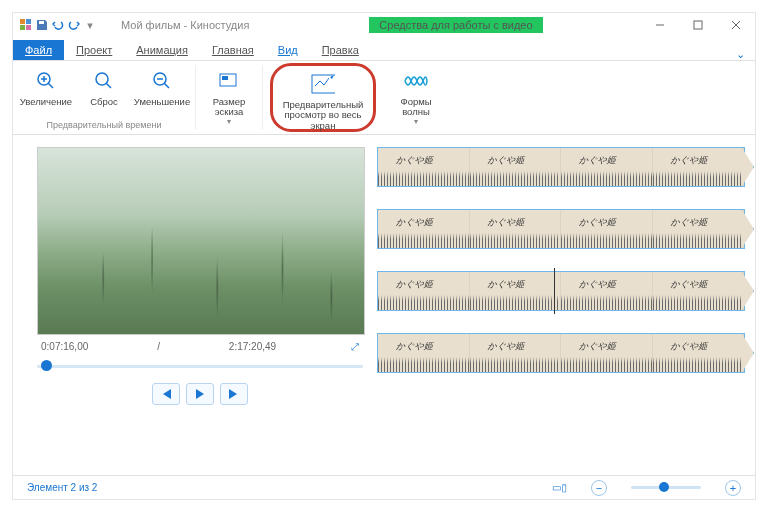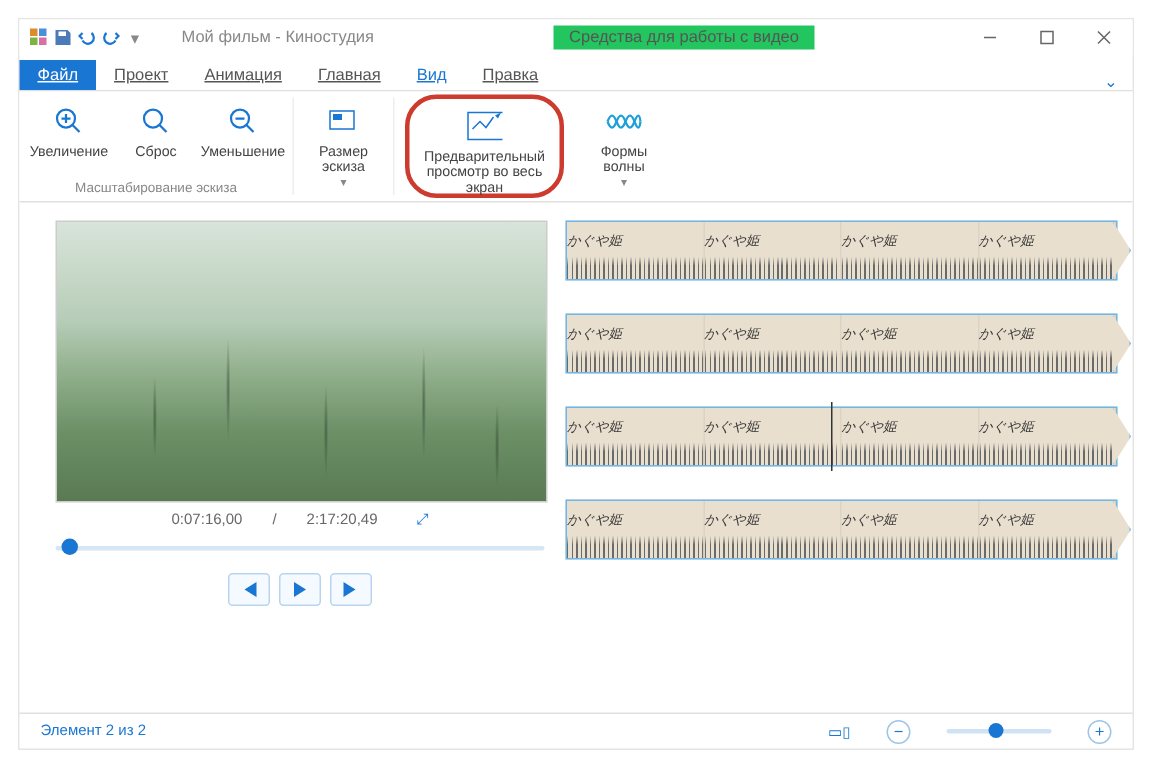--- a/index.html
+++ b/index.html
@@ -40,36 +40,36 @@
 .main { flex: 1; display: flex; overflow: hidden; }
 .preview-pane { width: 360px; padding: 12px 10px 4px 24px; display: flex; flex-direction: column; }
 .video-frame { width: 328px; height: 188px; background: linear-gradient(180deg,#d8e4da 0%,#b7cdb8 35%,#8fae8a 55%,#6d9067 75%,#597a53 100%); border: 1px solid #ccc; position: relative; overflow:hidden; }
 .video-frame::before, .video-frame::after { content:""; position:absolute; inset:0; background:
   radial-gradient(2px 40px at 20% 70%, rgba(40,60,40,.3), transparent 70%),
   radial-gradient(2px 50px at 35% 60%, rgba(40,60,40,.3), transparent 70%),
   radial-gradient(2px 45px at 55% 75%, rgba(40,60,40,.3), transparent 70%),
   radial-gradient(2px 55px at 75% 65%, rgba(40,60,40,.3), transparent 70%),
   radial-gradient(2px 40px at 90% 80%, rgba(40,60,40,.3), transparent 70%);
 }
-.time-line { display: flex; justify-content: center; font-size: 10px; color: #666; padding: 6px 4px 4px; gap:20px;}
+.time-line { display: flex; justify-content: space-between; font-size: 10px; color: #666; padding: 6px 4px 4px; gap:20px;}
 .seek { height: 14px; position: relative; margin: 2px 0 10px; }
 .seek-track { position:absolute; left:0; right:0; top:6px; height:3px; background:#d5e6f4; border-radius:2px; }
 .seek-thumb { position:absolute; top:1px; left:4px; width:11px; height:11px; background:#1976d2; border-radius:50%; }
 .play-controls { display:flex; justify-content:center; gap:6px; }
 .pctrl { width:28px; height:22px; border:1px solid #b8d4ee; border-radius:3px; background:#f4faff; display:flex; align-items:center; justify-content:center; color:#1976d2; cursor:pointer; }
 
 
 .timeline-pane { flex:1; padding: 12px 10px 4px 4px; overflow:hidden; }
 .track { height:40px; margin-bottom:22px; border:1.5px solid #6fb7e8; background:#e9dfce; display:flex; position:relative; }
 .clip { flex:1; position:relative; border-right:1px solid rgba(0,0,0,.05); }
 .clip::after { content:""; position:absolute; left:0; right:0; bottom:0; top:60%; background:
   repeating-linear-gradient(90deg, rgba(20,30,40,.6) 0 1px, transparent 1px 3px);
   mask: linear-gradient(180deg, transparent 0%, #000 40%);
 }
-.clip-label { position:absolute; top:6px; left:0; font-size:9px; color:#3a3a3a; font-style:italic; font-family: Liberation Mono, monospace; }
+.clip-label { position:absolute; top:6px; left:18px; font-size:9px; color:#3a3a3a; font-style:italic; font-family: Liberation Mono, monospace; }
 .track .arrow-end { position:absolute; right:-10px; top:0; bottom:0; width:12px; background:#e9dfce; clip-path: polygon(0 0, 100% 50%, 0 100%); border:1.5px solid #6fb7e8; border-left:none; }
 .playhead { position:absolute; top:-4px; bottom:-4px; left:48%; width:1.5px; background:#333; }
 
 
 .statusbar { height:24px; border-top:1px solid #e0e0e0; display:flex; align-items:center; font-size:10px; color:#1976d2; padding:0 14px; gap:24px; }
 .statusbar .spacer { flex:1; }
 .zoom-slider { width:70px; height:3px; background:#cfe3f4; position:relative; border-radius:2px; }
 .zoom-thumb { position:absolute; left:28px; top:-4px; width:10px; height:10px; border-radius:50%; background:#1976d2; }
 .sb-ico { width:16px; height:16px; border:1px solid #9cc6e8; border-radius:50%; display:flex; align-items:center; justify-content:center; color:#1976d2; font-size:11px; cursor:pointer; }
 
@@ -164,21 +164,21 @@
         <div class="rbtn">
           <span class="ico">
                 <svg width="22" height="22">
                   <circle cx="9" cy="9" r="6" class="mag"></circle>
                   <path d="M13 13l5 5M6 9h6" class="mag"></path>
                 </svg>
               </span>
           <span>Уменьшение</span>
         </div>
       </div>
-      <div class="group-label">Масштабирование эскиза</div>
+      <div class="group-label">Предварительный времени</div>
     </div>
 
     <div class="group">
       <div class="group-btns">
         <div class="rbtn">
           <span class="ico">
                 <svg width="22" height="22">
                   <rect x="2" y="4" width="16" height="12" fill="none" stroke="#1976d2"></rect>
                   <rect x="4" y="6" width="6" height="4" fill="#1976d2"></rect>
                 </svg>

